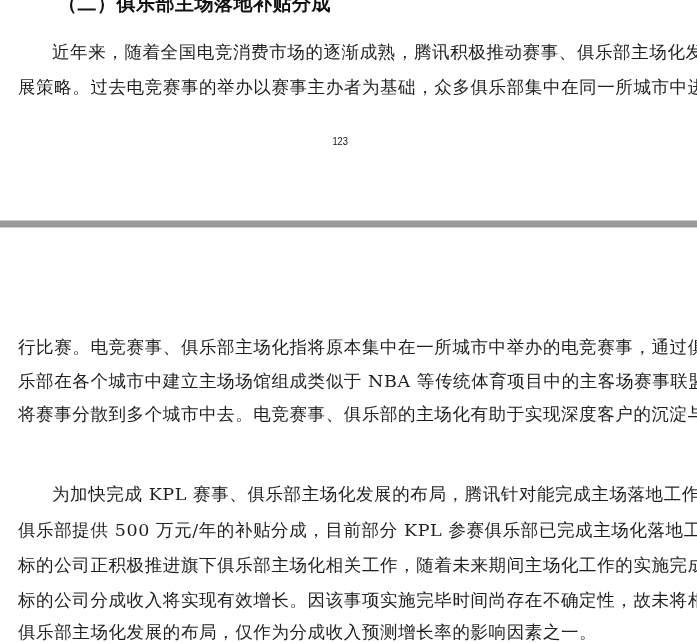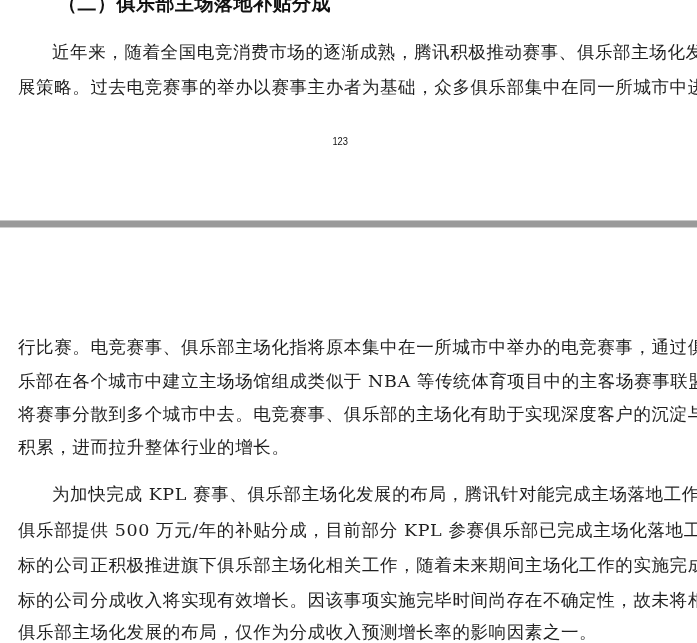--- a/index.html
+++ b/index.html
@@ -78,20 +78,19 @@
 
   <div class="page-number">123</div>
 </div>
 
 <div class="page-separator"></div>
 
 <div class="page page-bottom">
   <div class="line" style="top:107px;">行比赛。电竞赛事、俱乐部主场化指将原本集中在一所城市中举办的电竞赛事，通过俱</div>
   <div class="line" style="top:141px;">乐部在各个城市中建立主场场馆组成类似于 NBA 等传统体育项目中的主客场赛事联盟，</div>
   <div class="line" style="top:174px;">将赛事分散到多个城市中去。电竞赛事、俱乐部的主场化有助于实现深度客户的沉淀与</div>
-  <div class="line" style="top:207px;">积累，进而拉升整体行业的增长。</div>
 
   <div class="line indent" style="top:254px;">为加快完成 KPL 赛事、俱乐部主场化发展的布局，腾讯针对能完成主场落地工作的</div>
   <div class="line" style="top:290px;">俱乐部提供 500 万元/年的补贴分成，目前部分 KPL 参赛俱乐部已完成主场化落地工作，</div>
   <div class="line" style="top:325px;">标的公司正积极推进旗下俱乐部主场化相关工作，随着未来期间主场化工作的实施完成，</div>
   <div class="line" style="top:360px;">标的公司分成收入将实现有效增长。因该事项实施完毕时间尚存在不确定性，故未将相</div>
   <div class="line" style="top:392px;">俱乐部主场化发展的布局，仅作为分成收入预测增长率的影响因素之一。</div>
 </div>
 
 </body></html>

